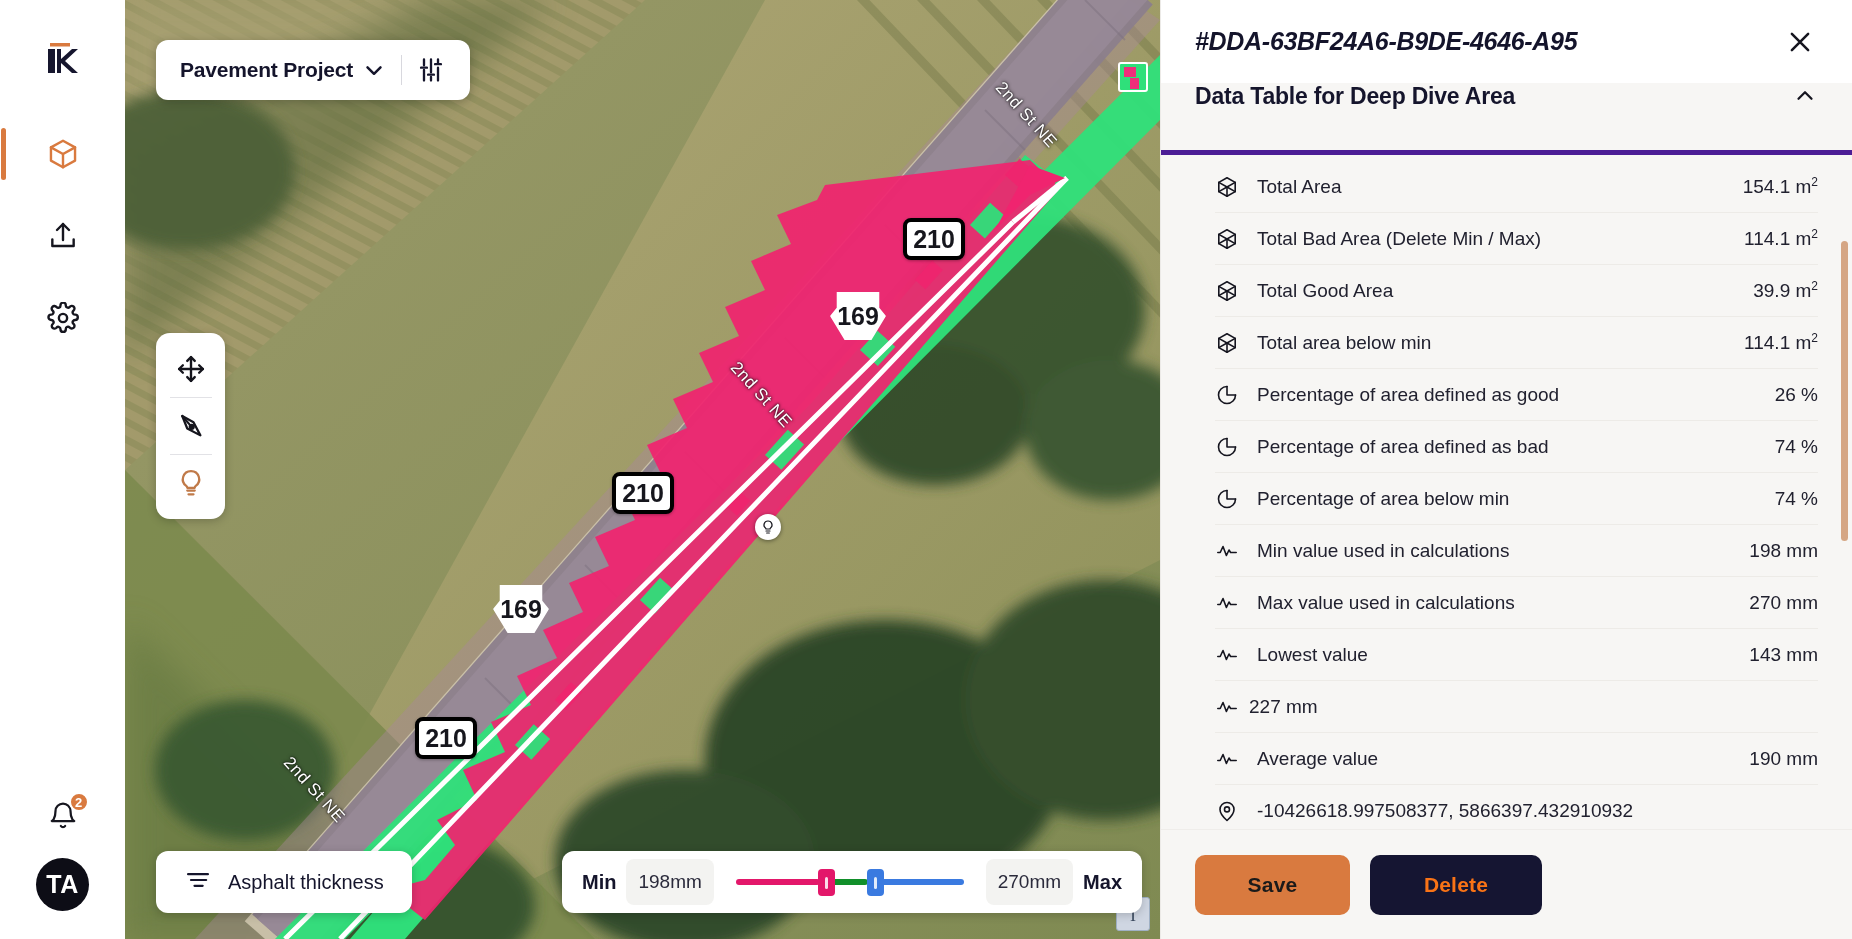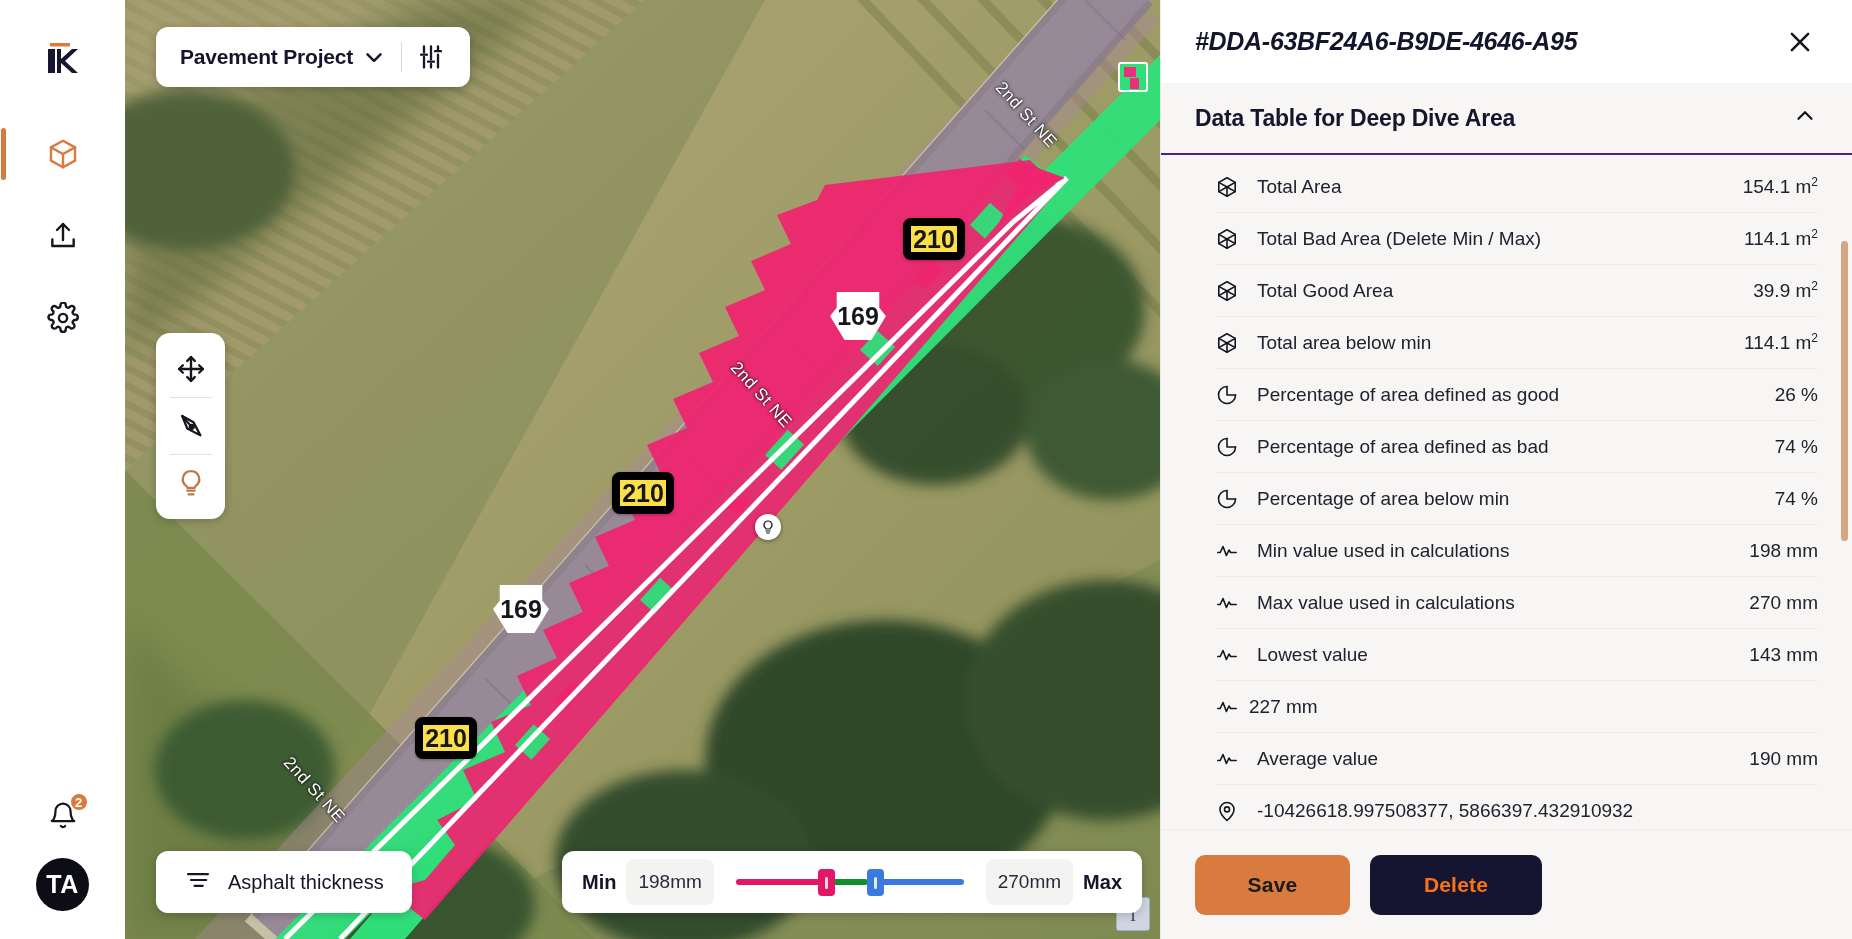--- a/index.html
+++ b/index.html
@@ -51,21 +51,21 @@
 
   
   #map {
     position: relative; width: 1035px; height: 939px; flex: 0 0 1035px;
     overflow: hidden; background: #6d7a52;
   }
   .map-svg { position: absolute; inset: 0; width: 100%; height: 100%; }
 
   
   .project-pill {
-    position: absolute; left: 31px; top: 27px;
+    position: absolute; left: 31px; top: 40px;
     height: 60px; background: #fff; border-radius: 12px;
     display: flex; align-items: center; padding: 0 16px 0 24px;
     box-shadow: 0 2px 10px rgba(0,0,0,.22); z-index: 20;
   }
   .project-name { font-size: 21px; font-weight: bold; color: #14142b; letter-spacing: -.2px; }
   .chev-btn { width: 42px; height: 42px; display:flex; align-items:center; justify-content:center; cursor:pointer; }
   .pill-sep { width: 1px; height: 30px; background: #d8d8de; margin: 0 6px; }
   .slider-icon-btn { width: 46px; height: 46px; display:flex; align-items:center; justify-content:center; cursor:pointer;}
 
   
@@ -125,21 +125,21 @@
   .map-corner-chip {
     position: absolute; right: 12px; top: 62px;
     width: 30px; height: 30px; border: 2px solid #ffffff; border-radius: 3px;
     background: #2fe07a; overflow: hidden; z-index: 15;
   }
   .map-corner-chip i { position:absolute; background:#ef2d7a; display:block; }
 
   
   .shield {
     position: absolute; z-index: 10;
-    background: #fde047; border: 8px solid #000000;
+    background: #ffffff; border: 4px solid #000000;
     color: #16161d; font-weight: bold;
     display: flex; align-items: center; justify-content: center;
     box-shadow: 0 1px 3px rgba(0,0,0,.3);
   }
   .shield-rect { border-radius: 8px; width: 62px; height: 42px; font-size: 25px; }
   .shield-us {
     width: 56px; height: 52px; font-size: 25px; border: none;
     background: #fff; box-shadow: 0 1px 3px rgba(0,0,0,.35);
     clip-path: polygon(12% 4%, 88% 4%, 88% 34%, 100% 50%, 74% 96%, 26% 96%, 0% 50%, 12% 34%);
     border-radius: 6px;
@@ -163,22 +163,22 @@
     position: relative; border-left: 1px solid #eceae7;
   }
   .panel-head {
     height: 83px; background: #fff; display: flex; align-items: center;
     padding: 0 34px 0 34px; justify-content: space-between; flex: 0 0 83px; font-style: italic;
   }
   .panel-title { font-size: 25px; font-weight: bold; color: #14142b; letter-spacing: -.3px; }
   .close-btn { width: 36px; height: 36px; display:flex; align-items:center; justify-content:center; cursor:pointer; }
 
   .section-head {
-    height: 72px; display: flex; align-items: center; justify-content: space-between;
-    padding: 0 34px; flex: 0 0 72px; border-bottom: 2px solid #4c1d95; background: #f7f6f4;
+    height: 72px; display: flex; justify-content: space-between;
+    padding: 0 34px; flex: 0 0 72px; border-bottom: 5px solid #4c1d95; background: #f7f6f4;
   }
   .section-title { font-size: 23px; font-weight: bold; color: #15152c; letter-spacing: -.2px; }
 
   .rows-wrap { flex: 1; overflow: hidden; position: relative; }
   .rows { padding: 6px 34px 0 34px; margin-left: 20px; }
   .row {
     display: flex; align-items: center; height: 52px;
     border-bottom: 1px solid #edebe7;
   }
   .row:last-child { border-bottom: none; }

